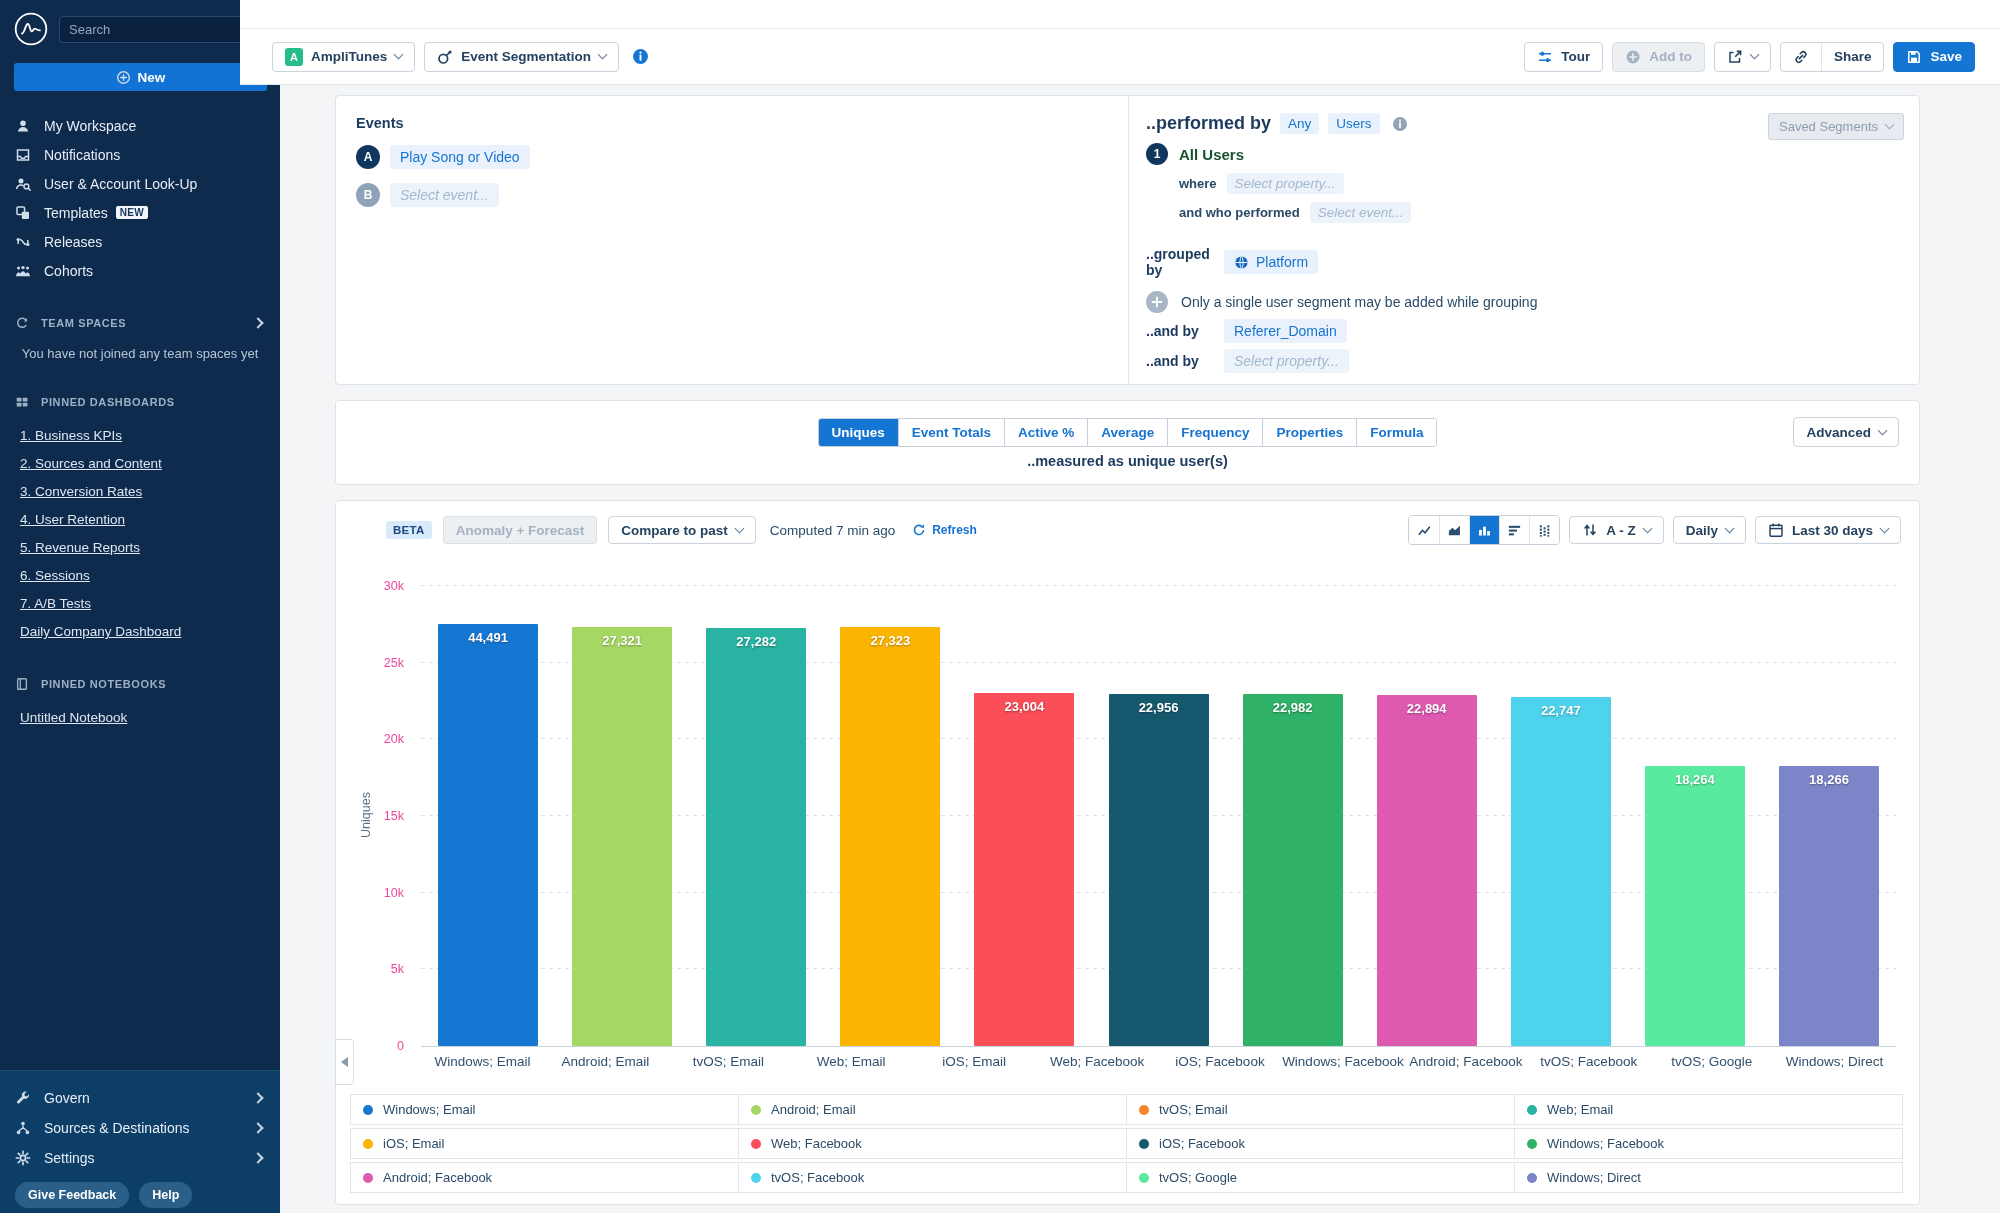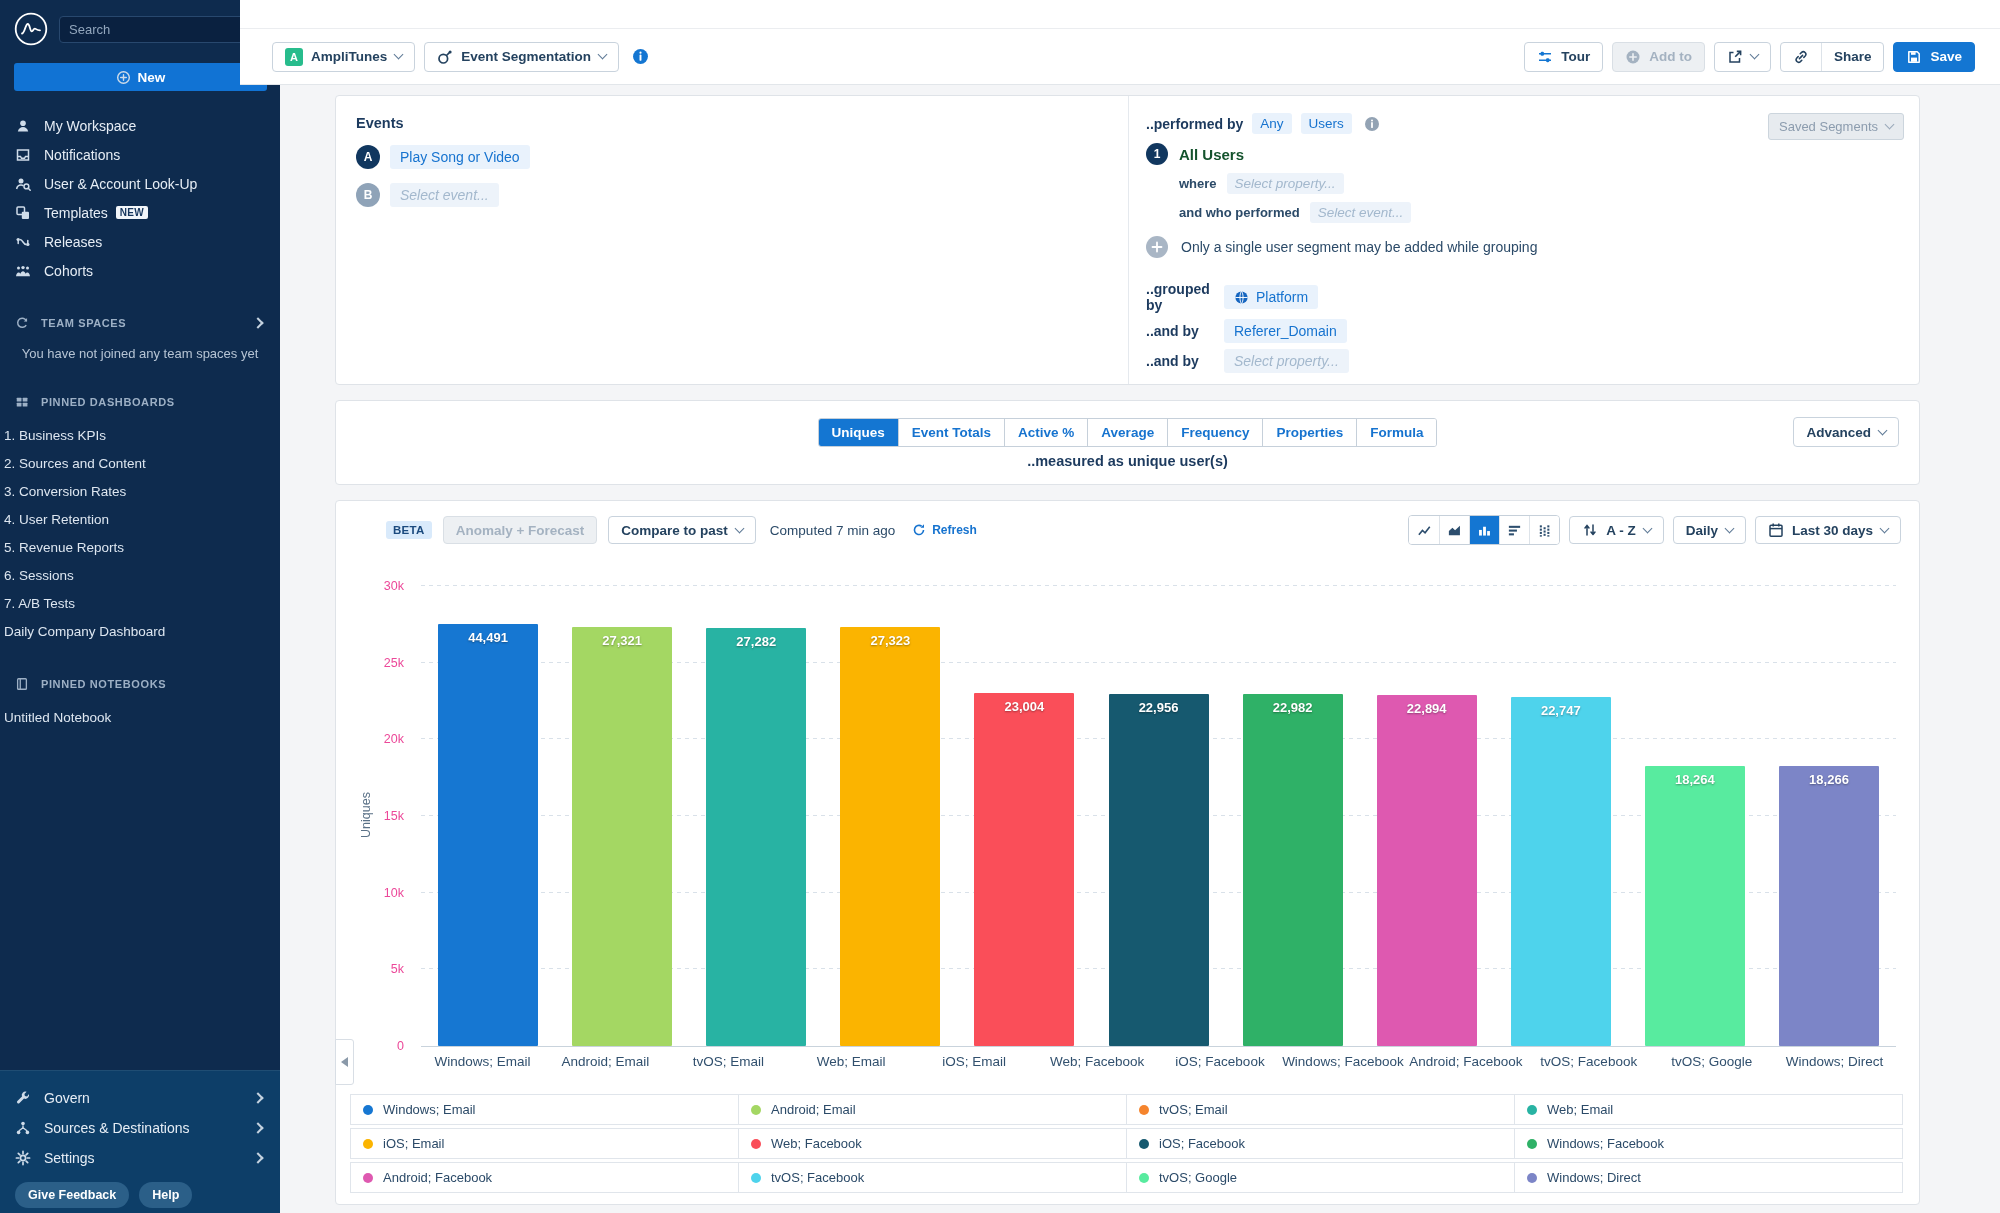--- a/index.html
+++ b/index.html
@@ -18,21 +18,21 @@
   .new-btn .nav-ic{margin:0;width:15px;height:15px;}
   #side-nav{margin-top:20px;}
   .nav-item{display:flex;align-items:center;height:29px;padding-left:15px;font-size:14px;color:#e6edf5;cursor:pointer;}
   .nav-ic{width:16px;height:16px;margin-right:13px;color:#cfdce9;flex:none;}
   .new-badge{margin-left:8px;background:#f2f6fa;color:#15355c;font-size:10px;font-weight:bold;padding:1px 4px;border-radius:2px;letter-spacing:.3px;}
   .side-header{display:flex;align-items:center;padding-left:15px;margin-top:30px;font-size:11px;font-weight:bold;letter-spacing:.6px;color:#9db0c5;height:16px;position:relative;cursor:pointer;}
   .sh-icon{width:14px;height:14px;margin-right:12px;color:#9db0c5;}
   .chev-r{position:absolute;right:18px;width:6px;height:6px;border-right:2px solid #c6d3e0;border-bottom:2px solid #c6d3e0;transform:rotate(-45deg);}
   .empty-note{margin:14px 20px 0;text-align:center;font-size:13px;color:#b6c4d4;line-height:1.45;}
   #dash-list,#note-list{margin-top:12px;}
-  .dash-item{height:28px;display:flex;align-items:center;padding-left:4px;font-size:13.5px;color:#dde6f0;cursor:pointer;}
+  .dash-item{height:28px;display:flex;align-items:center;padding-left:20px;font-size:13.5px;color:#dde6f0;cursor:pointer;text-decoration:underline;}
   .side-bottom{margin-top:auto;background:#0d3e68;border-top:1px solid rgba(255,255,255,.08);padding:12px 0 0;height:143px;box-sizing:border-box;}
   .bottom-item{height:30px;display:flex;align-items:center;padding:0 18px 0 15px;font-size:14px;color:#e6edf5;position:relative;cursor:pointer;}
   .pill-row{display:flex;gap:10px;padding:9px 0 0 15px;}
   .pill{background:#2b5f88;border:none;border-radius:13px;color:#fff;font-size:12.5px;font-weight:bold;padding:6px 13px;cursor:pointer;font-family:inherit;}
 
   
   .main{position:absolute;left:240px;top:0;width:1760px;height:100%;}
   .top-strip{height:28px;background:#fff;border-bottom:1px solid #ebedf0;}
   .toolbar-row{height:55px;background:#fff;border-bottom:1px solid #e2e6ea;display:flex;align-items:center;justify-content:space-between;padding:0 25px 0 32px;}
   .tb-left,.tb-right{display:flex;align-items:center;gap:9px;}
@@ -60,21 +60,21 @@
   .events-side{position:absolute;left:0;top:0;bottom:0;width:793px;border-right:1px solid #e5e9ee;padding:19px 20px;box-sizing:border-box;}
   .panel-title{font-size:14.5px;font-weight:bold;color:#1c3a5e;}
   .event-row{display:flex;align-items:center;margin-top:14px;gap:10px;}
   .badge-circle{width:24px;height:24px;border-radius:50%;background:#11375f;color:#fff;font-size:12px;font-weight:bold;display:flex;align-items:center;justify-content:center;flex:none;}
   .badge-circle.muted{background:#8fa3b8;}
   .chip{display:inline-flex;align-items:center;gap:7px;background:#e9f2fc;color:#1673cf;font-size:14px;padding:4px 10px;border-radius:3px;cursor:pointer;}
   .chip.placeholder{background:#edf3fa;color:#a3b8cd;font-style:italic;}
   .chip.sm{font-size:13.5px;padding:3px 8px;}
   .seg-side{position:absolute;left:793px;top:0;right:0;bottom:0;padding:17px;box-sizing:border-box;}
   .row{display:flex;align-items:center;}
-  .bold-label{font-weight:bold;color:#1c3a5e;font-size:14px;}
+  .bold-label{font-weight:bold;color:#1c3a5e;font-size:18px;}
   .r-performed{gap:9px;}
   .gray-info{width:16px;height:16px;color:#93a3b4;margin-left:3px;}
   .saved-seg-btn{position:absolute;top:17px;right:15px;height:27px;display:flex;align-items:center;gap:8px;background:#e7ebef;border:1px solid #ccd5dd;border-radius:3px;padding:0 10px;font-size:13px;color:#8c9cae;cursor:pointer;box-sizing:border-box;font-family:inherit;}
   .num-circle{width:22px;height:22px;border-radius:50%;background:#11375f;color:#fff;font-size:12px;font-weight:bold;display:flex;align-items:center;justify-content:center;flex:none;}
   .r-allusers{margin-top:9px;gap:11px;}
   .allusers{font-size:15px;font-weight:bold;color:#14532d;}
   .r-sub{margin-top:8px;padding-left:33px;gap:10px;}
   .sub-label{font-size:13px;font-weight:bold;color:#2b4a68;}
   .r-plus{margin-top:13px;gap:13px;}
   .plus-circle{width:22px;height:22px;border-radius:50%;background:#a9b6c5;color:#fff;display:flex;align-items:center;justify-content:center;flex:none;cursor:pointer;}
@@ -434,39 +434,39 @@
           <span class="allusers">All Users</span>
         </div>
         <div class="row r-sub">
           <span class="sub-label">where</span>
           <span class="chip sm placeholder">Select property...</span>
         </div>
         <div class="row r-sub">
           <span class="sub-label">and who performed</span>
           <span class="chip sm placeholder">Select event...</span>
         </div>
-        <div class="row r-plus">
-          <span class="plus-circle">
-              <svg viewBox="0 0 12 12">
-                <path d="M6 1.5v9M1.5 6h9" stroke="#fff" stroke-width="1.8" stroke-linecap="round"></path>
-              </svg>
-            </span>
-          <span class="note-text">Only a single user segment may be added while grouping</span>
-        </div>
         <div class="row r-group">
           <span class="g-label">..grouped by</span>
           <span class="chip">
             <span class="g-ic">
                 <svg viewBox="0 0 16 16">
                   <circle cx="8" cy="8" r="6.5" fill="currentColor"></circle>
                   <path d="M1.5 8h13M8 1.5c2.2 2 2.2 11 0 13M8 1.5c-2.2 2-2.2 11 0 13" fill="none" stroke="#fff" stroke-width="1"></path>
                 </svg>
               </span>
             <span>Platform</span>
           </span>
+        </div>
+        <div class="row r-plus">
+          <span class="plus-circle">
+              <svg viewBox="0 0 12 12">
+                <path d="M6 1.5v9M1.5 6h9" stroke="#fff" stroke-width="1.8" stroke-linecap="round"></path>
+              </svg>
+            </span>
+          <span class="note-text">Only a single user segment may be added while grouping</span>
         </div>
         <div class="row r-group tight">
           <span class="g-label">..and by</span>
           <span class="chip">Referer_Domain</span>
         </div>
         <div class="row r-group tight">
           <span class="g-label">..and by</span>
           <span class="chip placeholder">Select property...</span>
         </div>
       </div>

